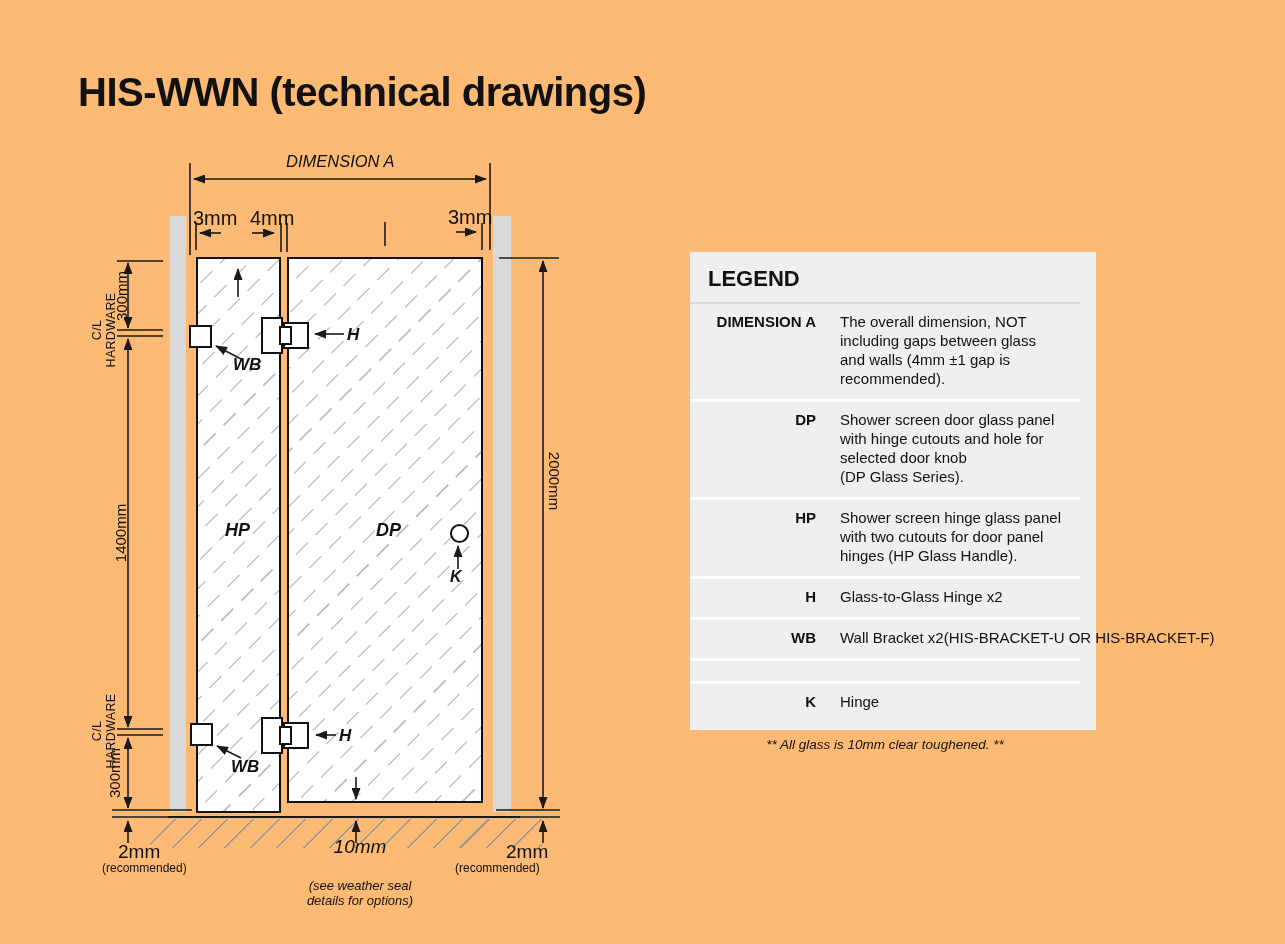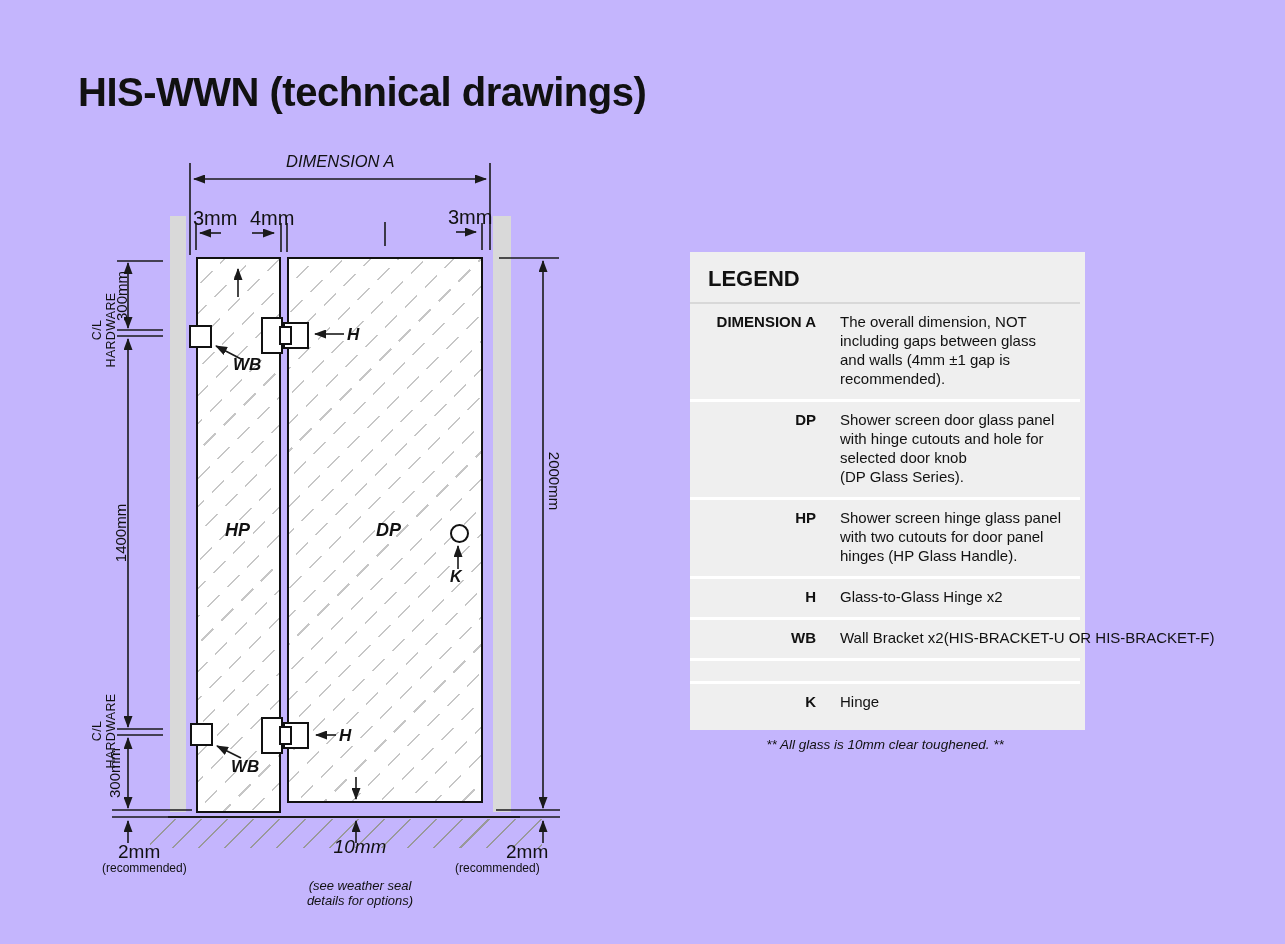--- a/index.html
+++ b/index.html
@@ -1,16 +1,16 @@
 <!DOCTYPE html>
 <html><head>
 <meta charset="utf-8">
 <style>
   html,body{margin:0;padding:0;background:#fff;font-family:"Liberation Sans",sans-serif;color:#111;}
-  #app{position:relative;width:1285px;height:944px;background:#c4b5fd;overflow:hidden;}
+  #app{position:relative;width:1285px;height:944px;background:#fdba74;overflow:hidden;}
   .abs{position:absolute;}
   .title{left:78px;top:70px;font-size:40px;font-weight:700;letter-spacing:-0.5px;}
   
   .wall{background:#d9d9d9;}
   .wall-left{left:170px;top:216px;width:16px;height:596px;}
   .wall-right{left:493px;top:216px;width:18px;height:596px;}
   
   .panel{box-sizing:border-box;border:2px solid #111;background-color:#fff;
     background-image:
       repeating-linear-gradient(45deg,#fff 0 11px,rgba(255,255,255,0) 11px 28px),
@@ -28,21 +28,21 @@
   .ital{font-style:italic;}
   .plabel{font-weight:700;font-style:italic;font-size:18px;}
   .clabel{font-weight:700;font-style:italic;font-size:17px;}
   .rot{display:flex;align-items:center;justify-content:center;font-size:15px;}
   .rotccw{transform:rotate(-90deg);}
   .rotcw{transform:rotate(90deg);}
   .clhw{text-align:center;font-size:12.5px;line-height:14px;letter-spacing:0.3px;}
   .knob{left:450px;top:524px;width:15px;height:15px;border:2px solid #111;border-radius:50%;background:#fff;}
   .ctr{text-align:center;}
   
-  .legend-box{left:690px;top:252px;width:390px;background:#efefef;padding:12px 5px 8px 0;}
+  .legend-box{left:690px;top:252px;width:390px;background:#efefef;padding:12px 16px 8px 0;}
   .legend-heading{font-size:22px;font-weight:700;padding:2px 0 10px 18px;border-bottom:2px solid #d8d8d8;}
   .legend-row{display:grid;grid-template-columns:114px 1fr;column-gap:24px;padding:8px 0 11px 12px;border-bottom:3px solid #fff;font-size:15px;line-height:19px;}
   .legend-term{text-align:right;font-weight:700;}
   .legend-empty{height:20px;border-bottom:3px solid #fff;}
   .legend-row:last-of-type{border-bottom:none;}
   .nowrap{white-space:nowrap;}
   .footnote{left:690px;top:737px;width:390px;text-align:center;font-style:italic;font-size:13.5px;}
 </style>
 </head>
 <body>

